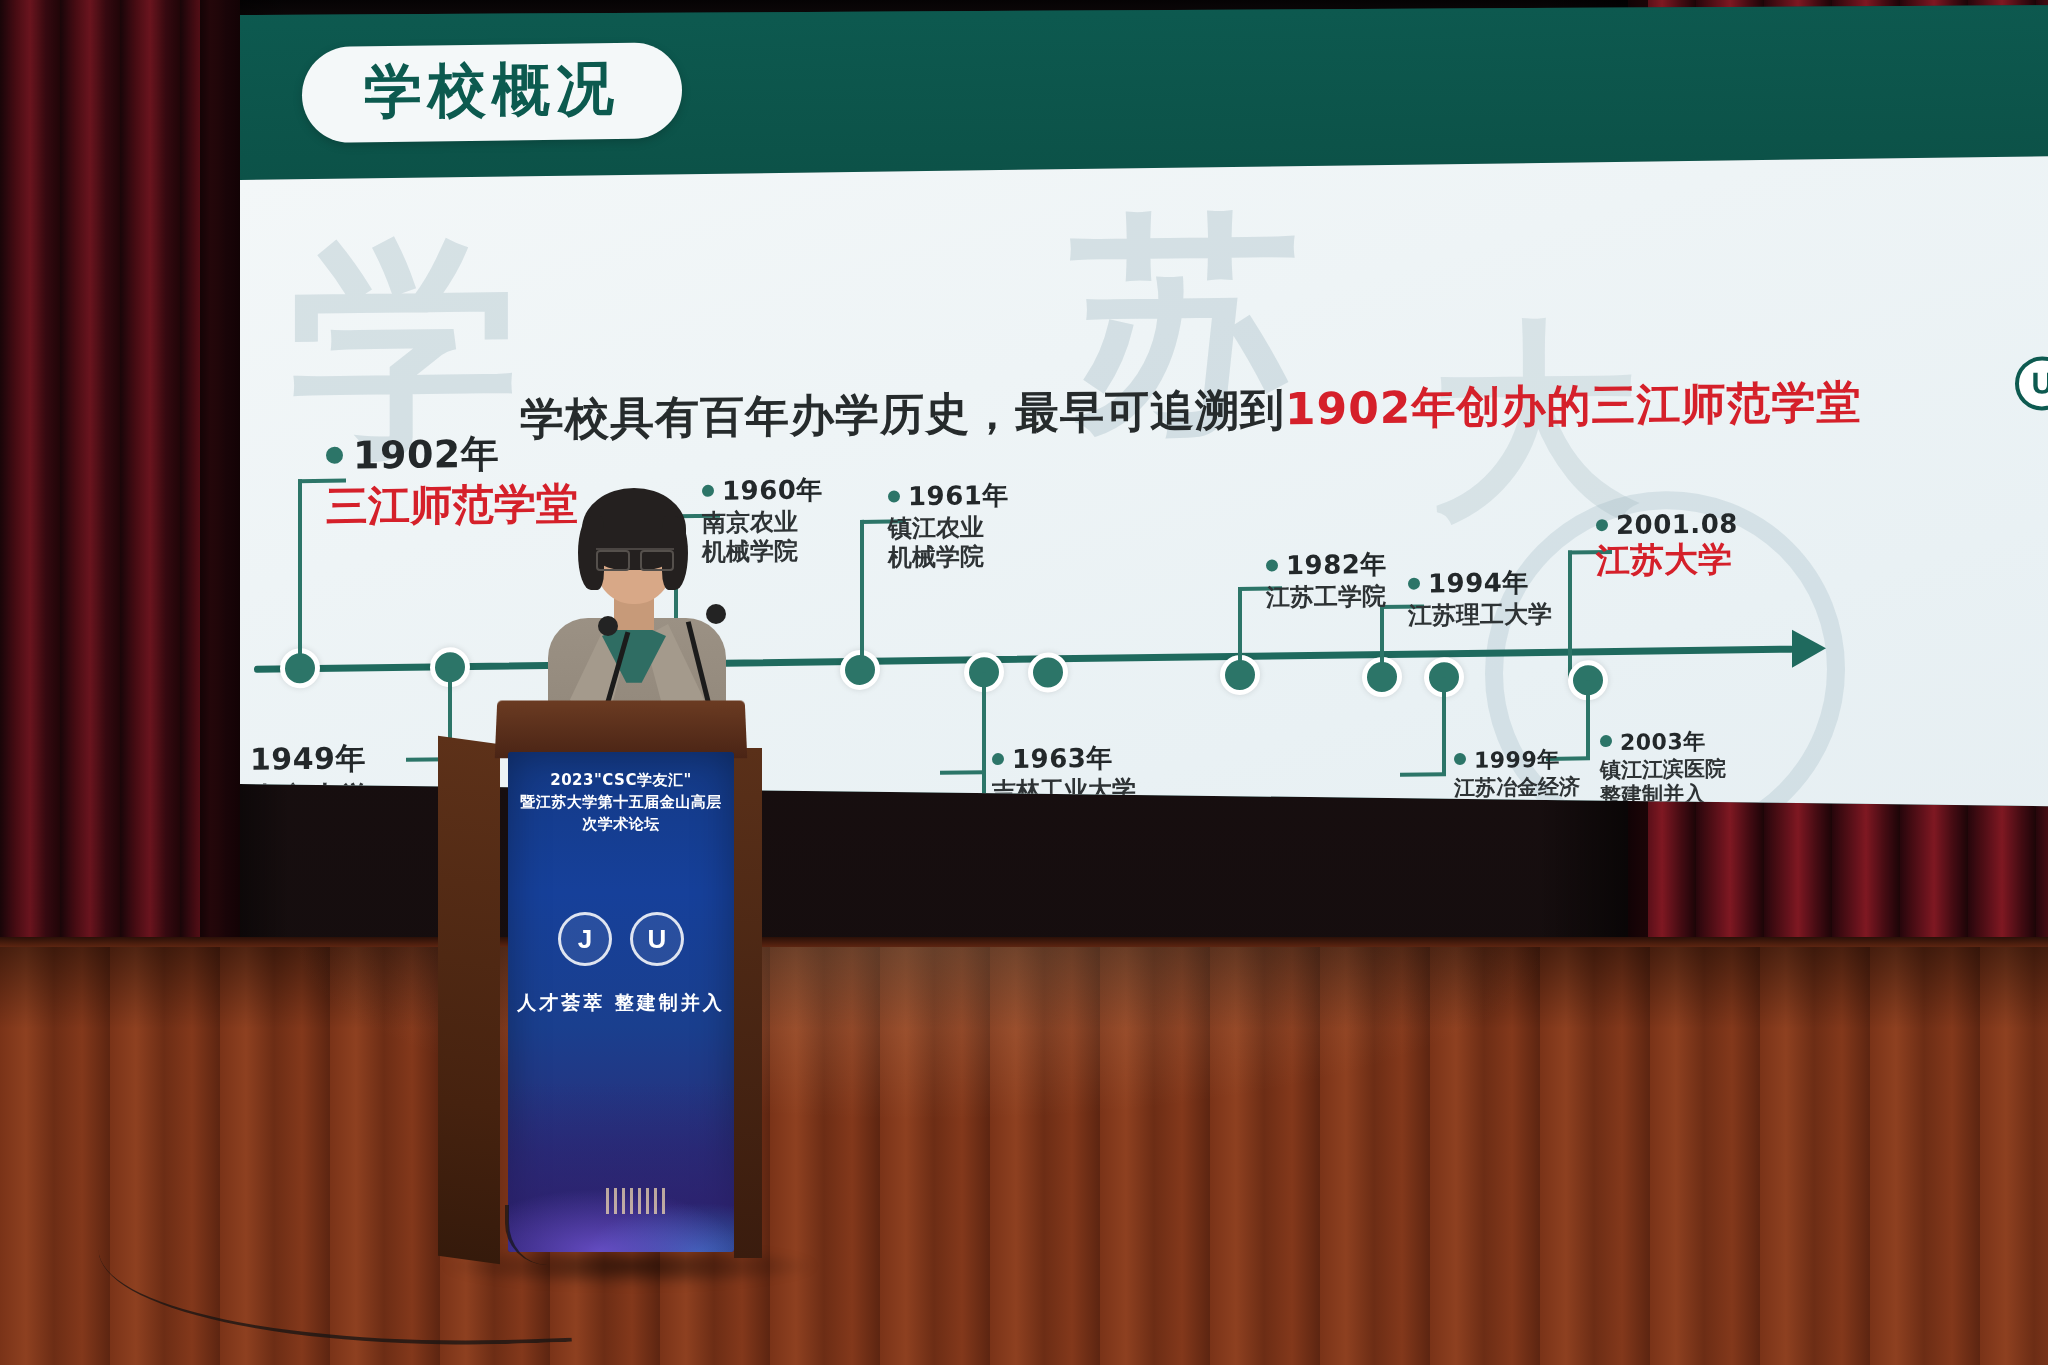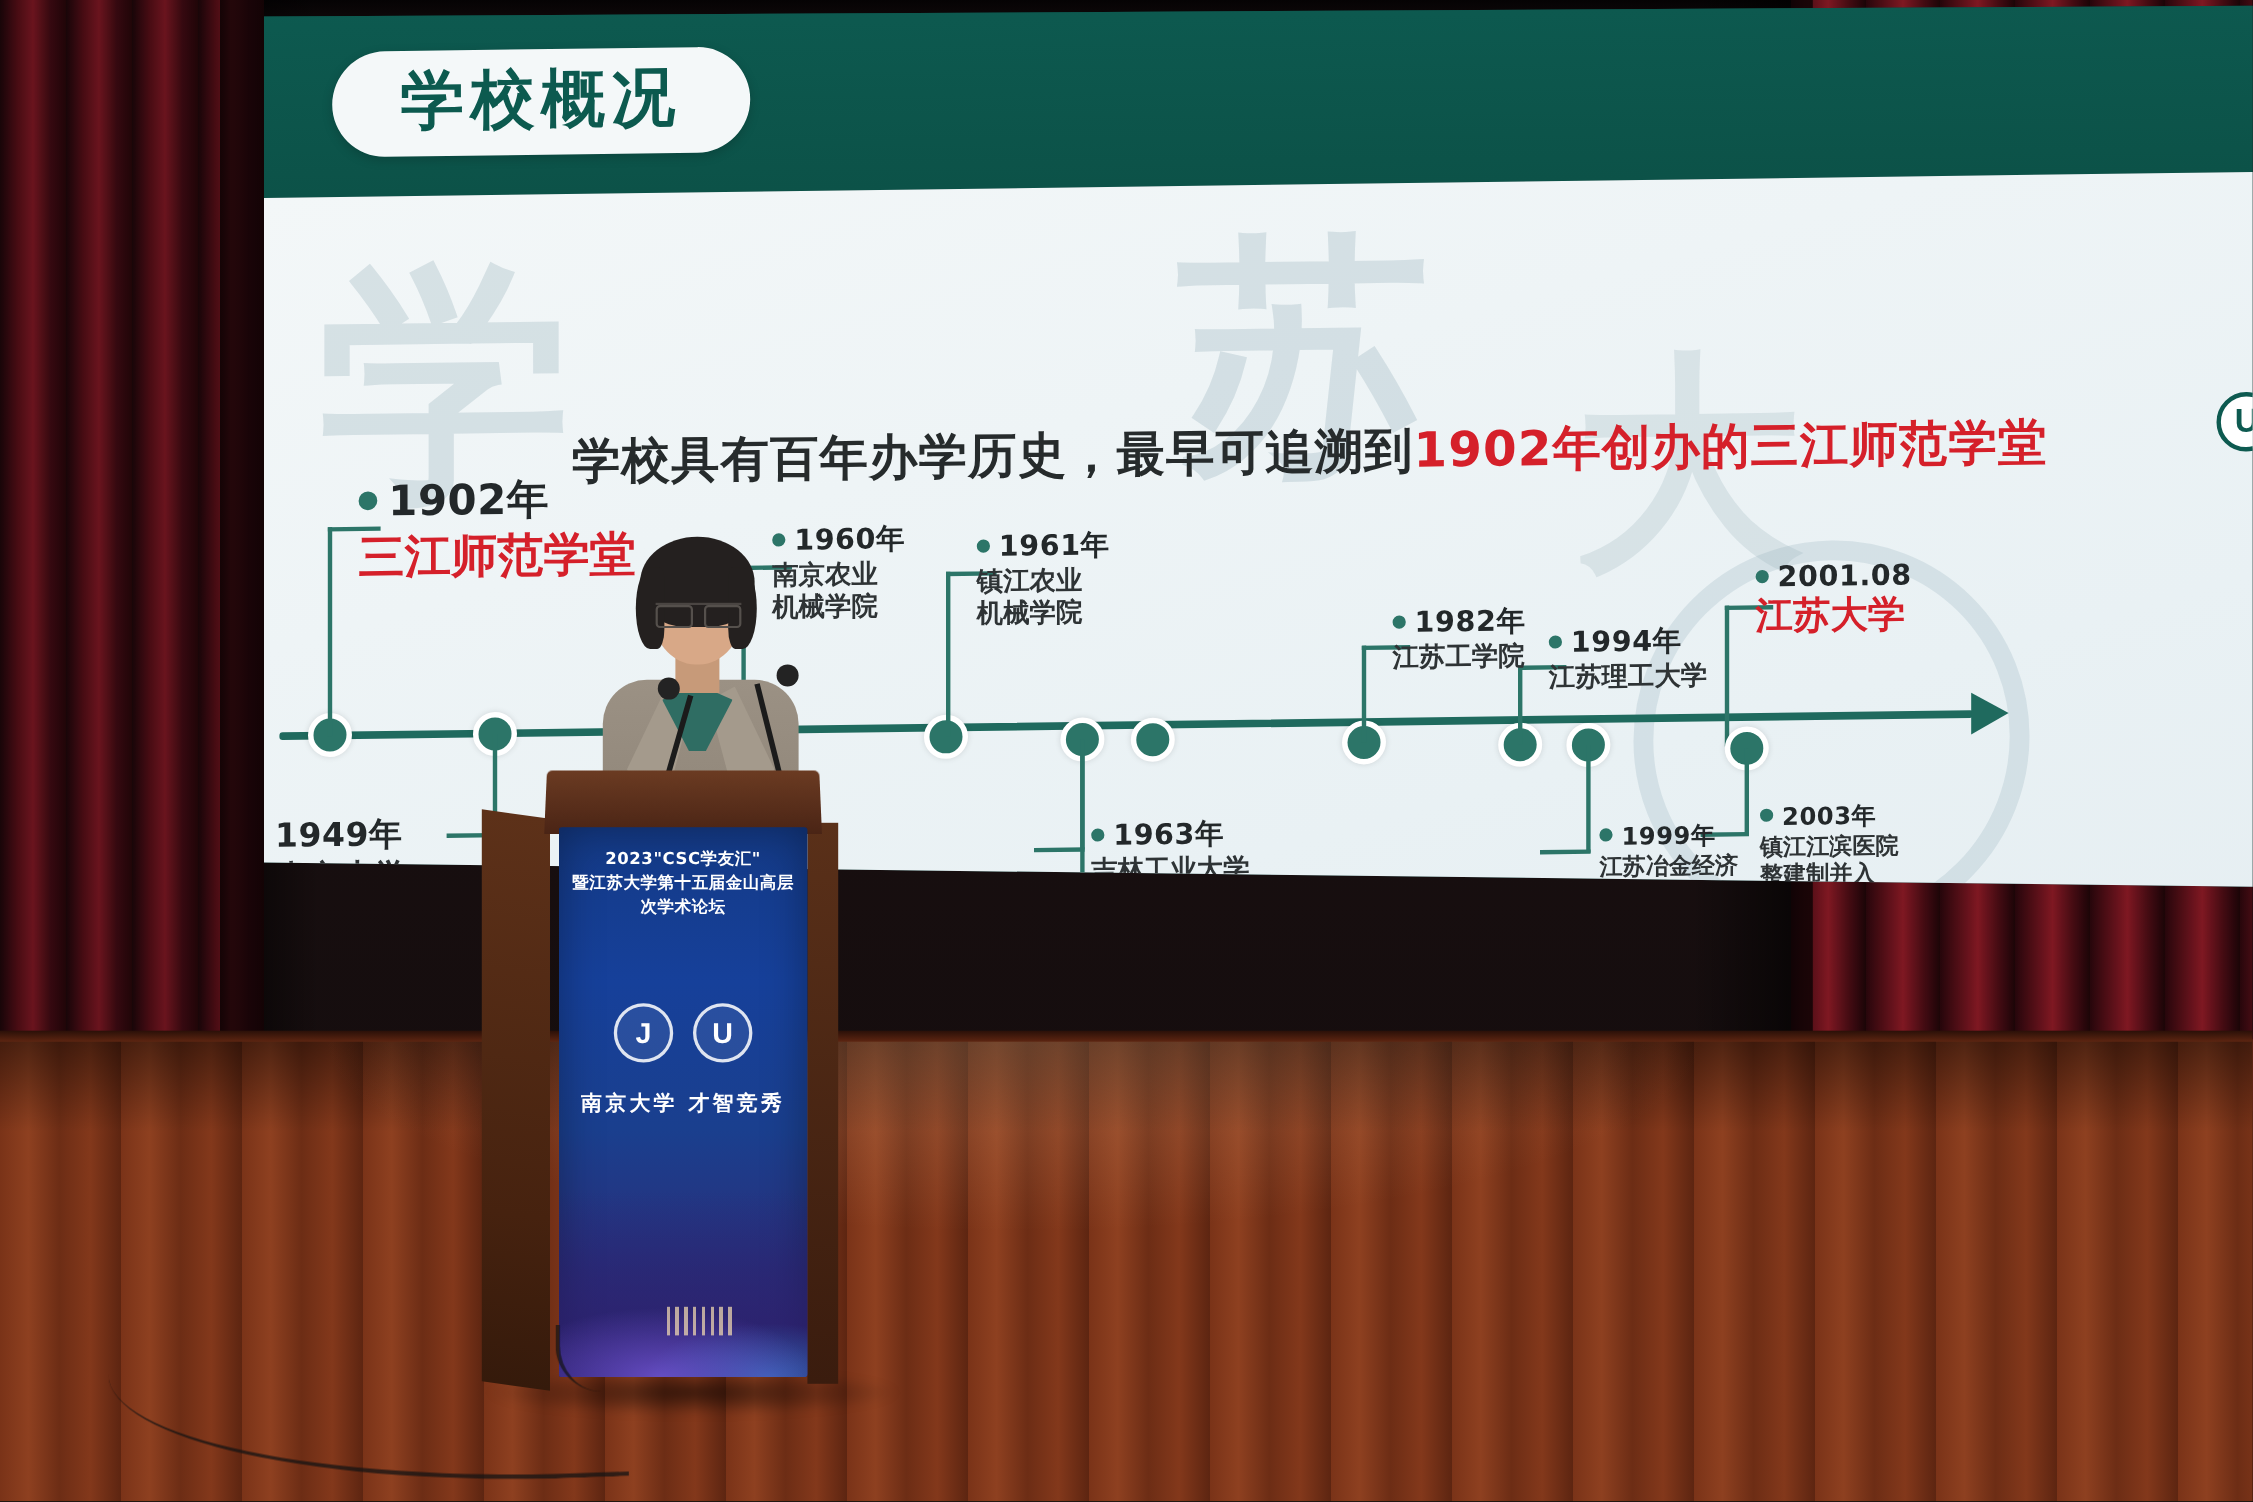--- a/index.html
+++ b/index.html
@@ -516,21 +516,21 @@
     <div class="podium-side"></div>
     <div class="podium-body"></div>
     <div class="podium-top"></div>
     <div class="podium-banner">
       <div class="banner-title" style="white-space:pre-line">2023"CSC学友汇"
 暨江苏大学第十五届金山高层次学术论坛</div>
       <div class="banner-logos">
         <div class="blogo">J</div>
         <div class="blogo">U</div>
       </div>
-      <div class="banner-slogan">南京大学 才智竞秀</div>
+      <div class="banner-slogan">人才荟萃 整建制并入</div>
       <div class="banner-wave"></div>
       <div class="banner-city"></div>
     </div>
   </div>
 
   <div class="cable"></div>
   <div class="cable2"></div>
 
 </div>
 

